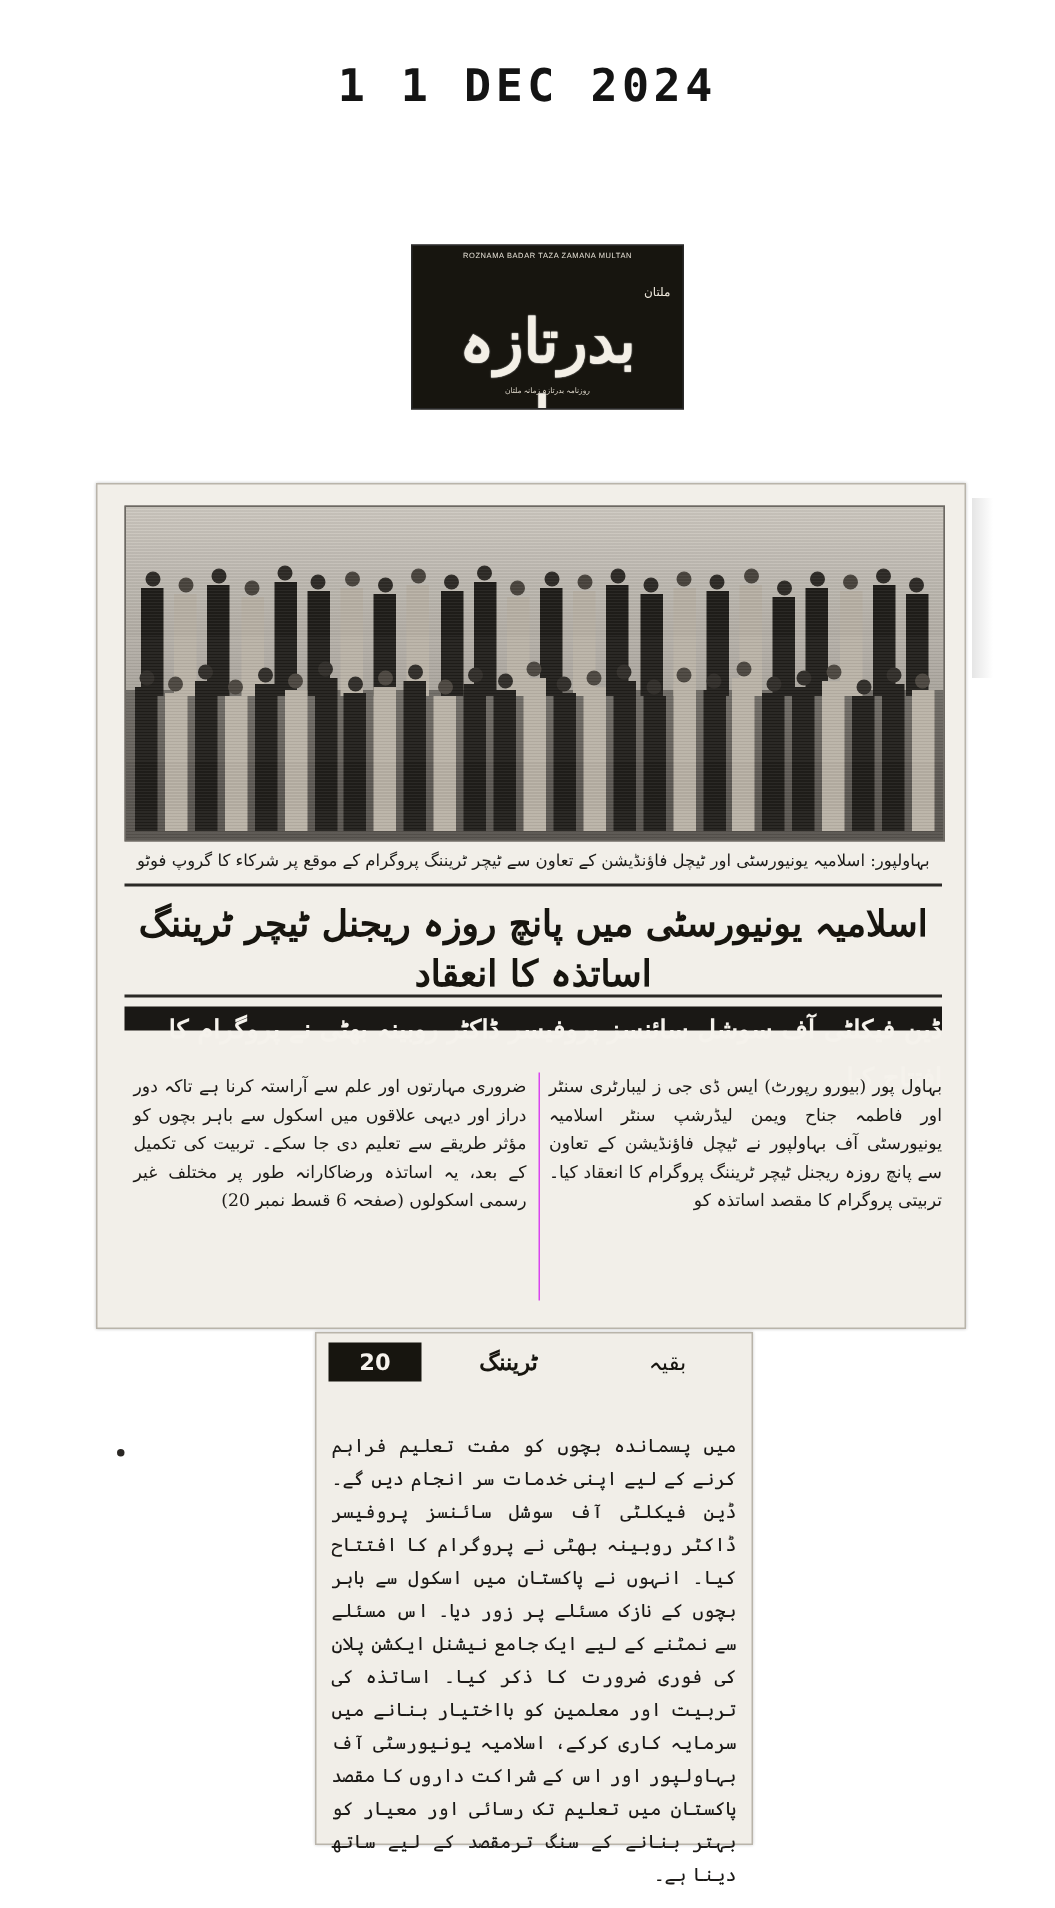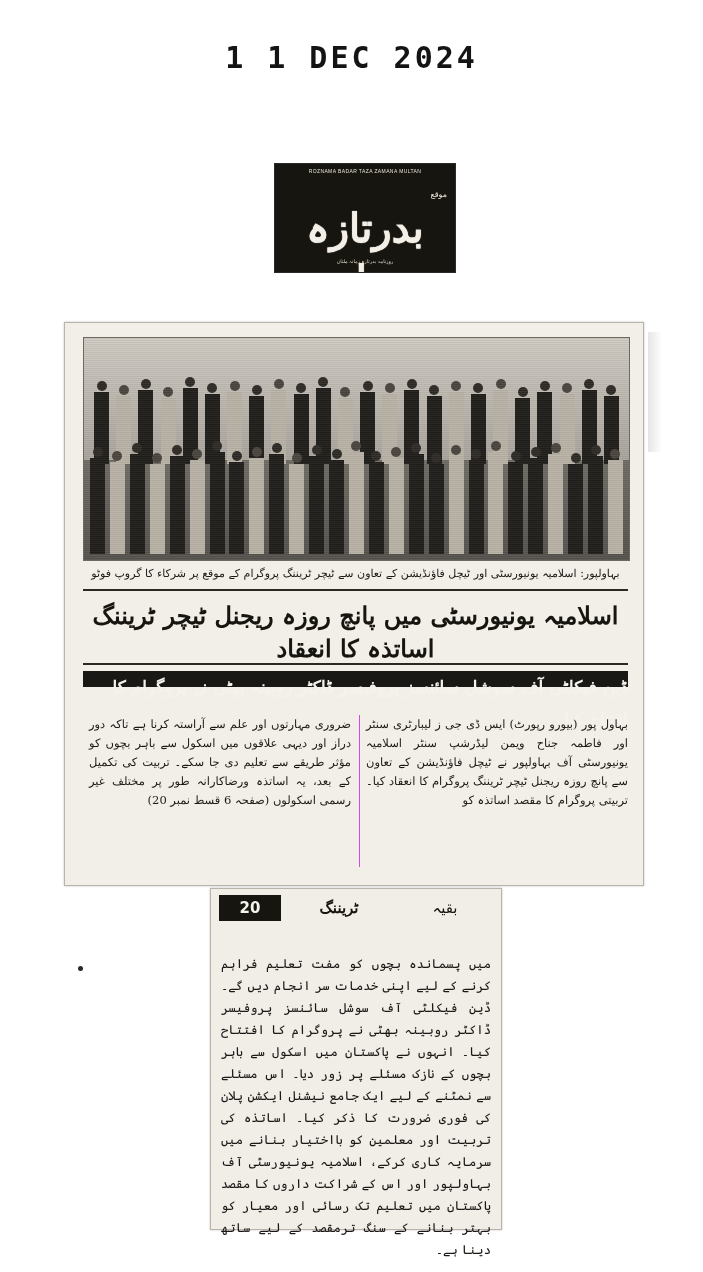--- a/index.html
+++ b/index.html
@@ -325,21 +325,21 @@
   }
 </style>
 </head>
 <body>
 
 <div class="date-stamp">1 1 DEC 2024</div>
 
 <div class="masthead">
   <div class="mh-top">ROZNAMA BADAR TAZA ZAMANA MULTAN</div>
   <div class="mh-title">بدرتازہ زمانہ</div>
-  <div class="mh-badge">موقع</div>
+  <div class="mh-badge">ملتان</div>
   <div class="mh-sub">روزنامہ بدرتازہ زمانہ ملتان</div>
 </div>
 
 <div class="clip-main">
 
   <div class="photo">
     <div class="sky"></div>
     <div class="ground"></div>
 
     <div class="row-back">

